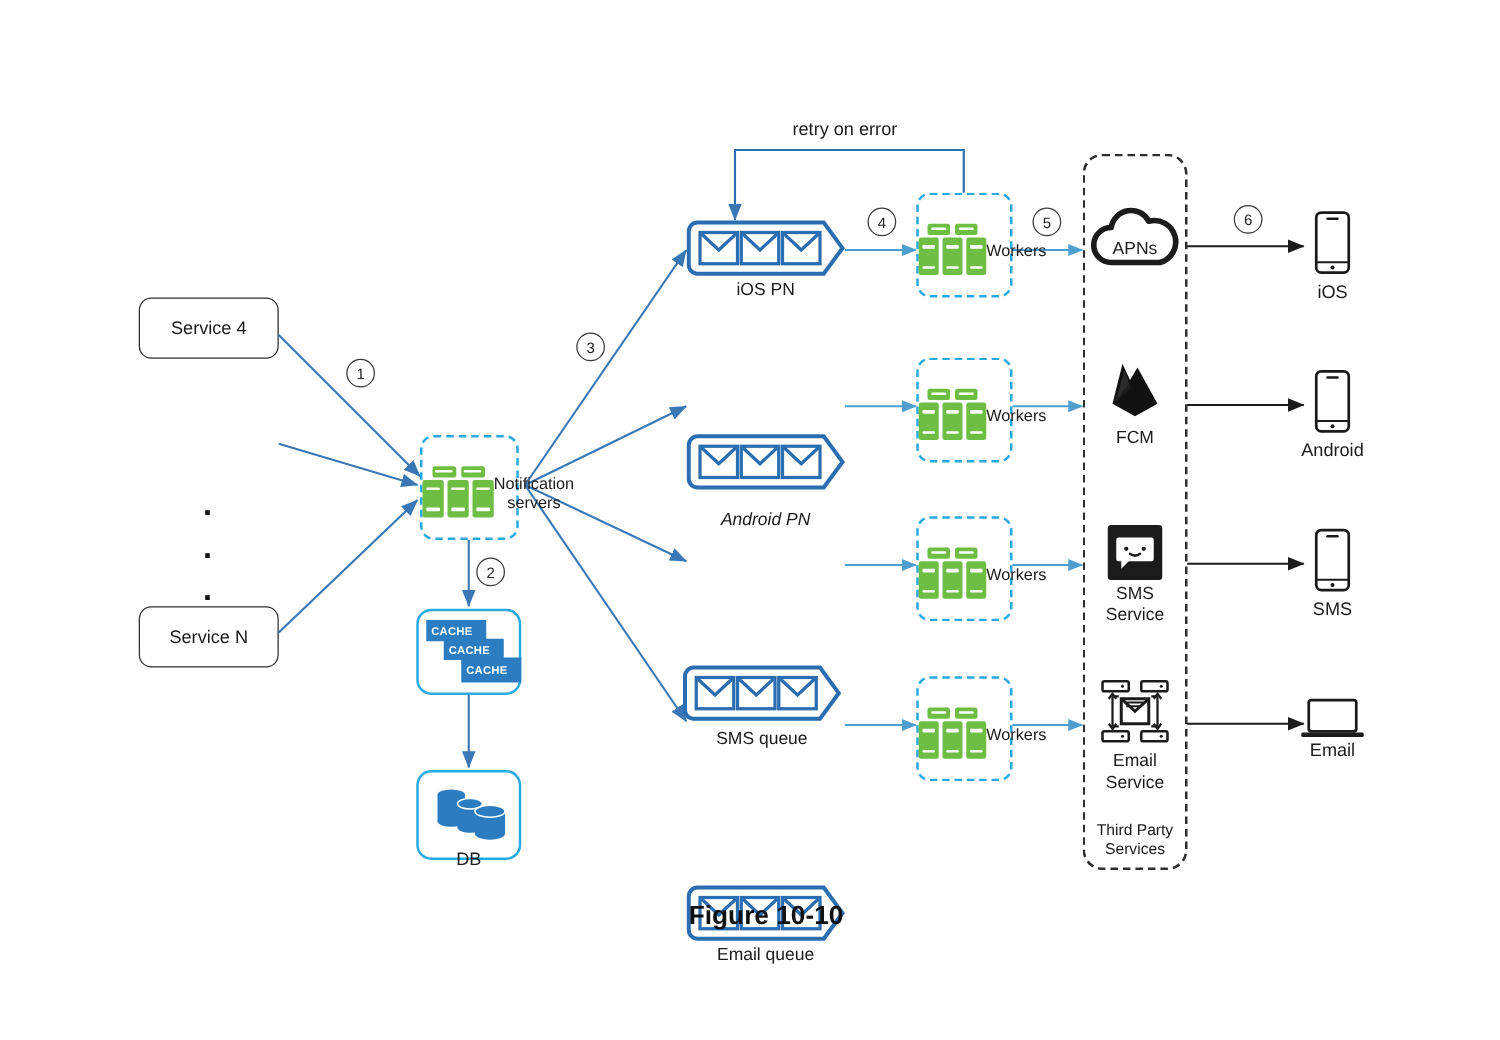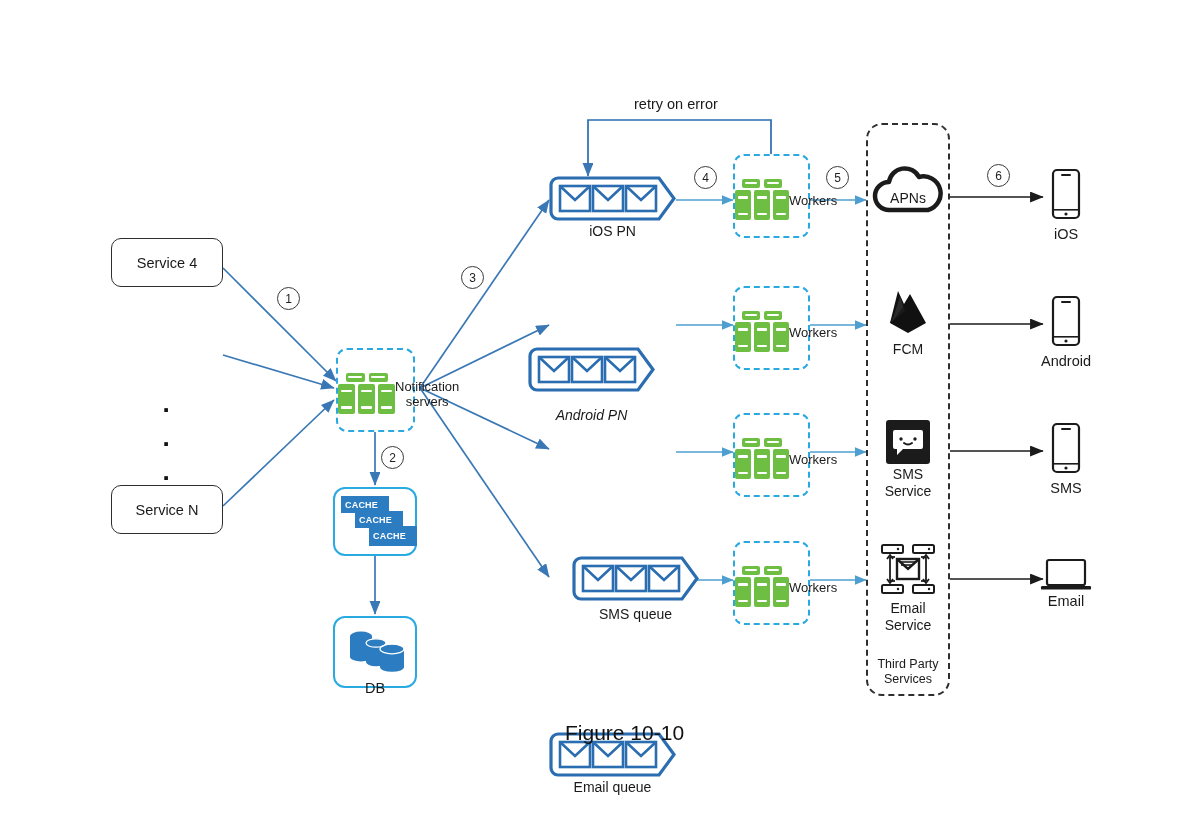--- a/index.html
+++ b/index.html
@@ -193,36 +193,36 @@
           <path d="M11,10 L26,24 L41,10"></path>
         <rect x="44" y="10" width="30" height="25"></rect>
           <path d="M44,10 L59,24 L74,10"></path>
         <rect x="77" y="10" width="30" height="25"></rect>
           <path d="M77,10 L92,24 L107,10"></path>
       </g>
     </svg>
     <div class="qlabel">iOS PN</div>
   </div>
 
-  <div class="node queue" style="left:528px;top:302px;width:127px;height:58px;font-style:italic;">
+  <div class="node queue" style="left:549px;top:302px;width:127px;height:58px;font-style:italic;">
     <svg width="127" height="45" viewBox="0 0 127 45">
       <path d="M9,2 L110,2 L125,22.5 L110,43 L9,43 A7,7 0 0 1 2,36 L2,9 A7,7 0 0 1 9,2 Z" fill="#fff" stroke="#2a6db0" stroke-width="3.2"></path>
       <g fill="none" stroke="#2a6db0" stroke-width="2.6">
         <rect x="11" y="10" width="30" height="25"></rect>
           <path d="M11,10 L26,24 L41,10"></path>
         <rect x="44" y="10" width="30" height="25"></rect>
           <path d="M44,10 L59,24 L74,10"></path>
         <rect x="77" y="10" width="30" height="25"></rect>
           <path d="M77,10 L92,24 L107,10"></path>
       </g>
     </svg>
     <div class="qlabel">Android PN</div>
   </div>
 
-  <div class="node queue" style="left:572px;top:429px;width:127px;height:48px;margin-top:24px;">
+  <div class="node queue" style="left:546px;top:429px;width:127px;height:48px;">
     <svg width="127" height="45" viewBox="0 0 127 45">
       <path d="M9,2 L110,2 L125,22.5 L110,43 L9,43 A7,7 0 0 1 2,36 L2,9 A7,7 0 0 1 9,2 Z" fill="#fff" stroke="#2a6db0" stroke-width="3.2"></path>
       <g fill="none" stroke="#2a6db0" stroke-width="2.6">
         <rect x="11" y="10" width="30" height="25"></rect>
           <path d="M11,10 L26,24 L41,10"></path>
         <rect x="44" y="10" width="30" height="25"></rect>
           <path d="M44,10 L59,24 L74,10"></path>
         <rect x="77" y="10" width="30" height="25"></rect>
           <path d="M77,10 L92,24 L107,10"></path>
       </g>
@@ -421,15 +421,15 @@
   <div class="devlabel" style="left:1020px;top:593px;width:92px;">Email</div>
 
   <div class="step" style="left:277px;top:287px;">1</div>
   <div class="step" style="left:381px;top:446px;">2</div>
   <div class="step" style="left:461px;top:266px;">3</div>
   <div class="step" style="left:694px;top:166px;">4</div>
   <div class="step" style="left:826px;top:166px;">5</div>
   <div class="step" style="left:987px;top:164px;">6</div>
 
   <div class="flat" style="left:634px;top:96px;">retry on error</div>
-  <div class="caption" style="left:565px;top:721px;">Figure 10-10</div>
+  <div class="caption" style="left:551px;top:721px;font-weight:bold;">Figure 10-10</div>
 
 </div>
 
 </body></html>

